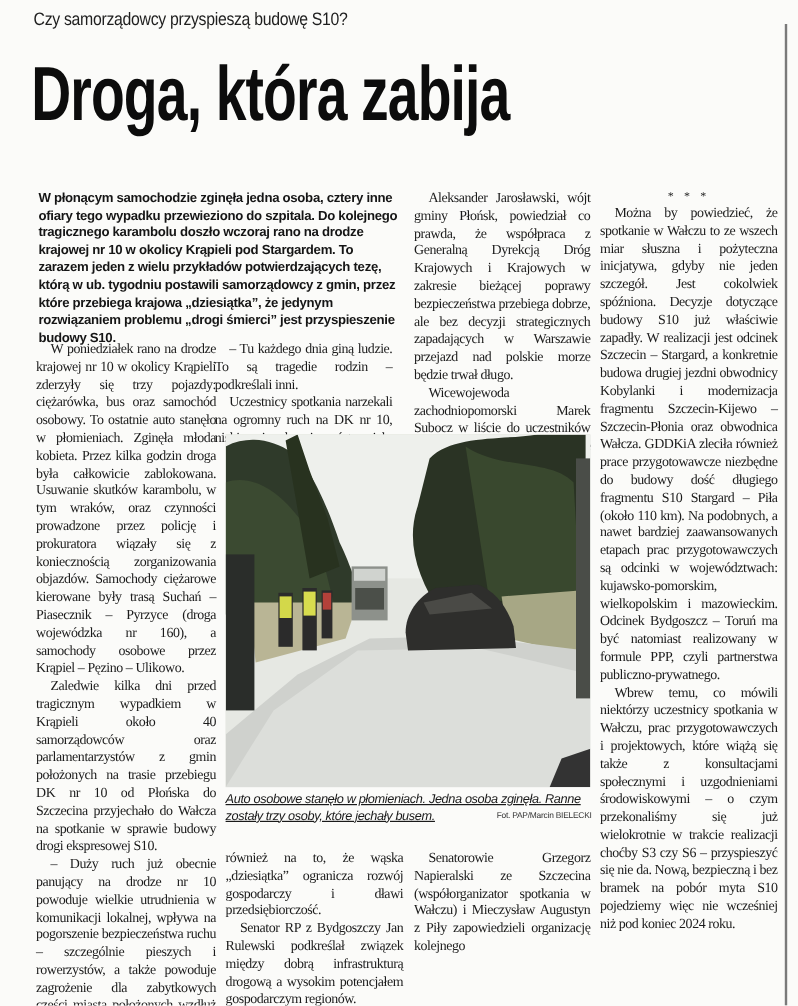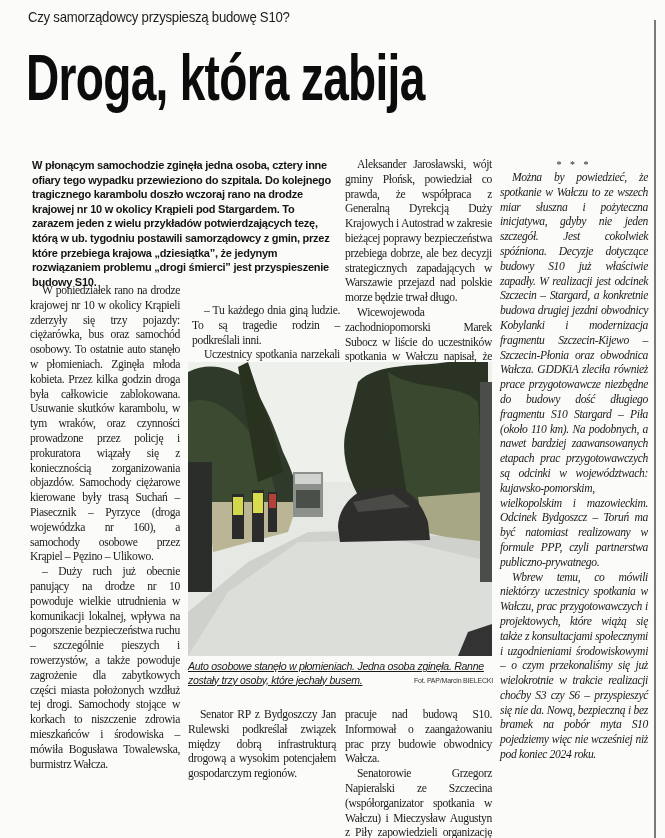--- a/index.html
+++ b/index.html
@@ -36,24 +36,24 @@
   }
   .col {
     position: absolute;
     font-size: 11.6px; line-height: 14.8px;
     text-align: justify; letter-spacing: -0.35px;
     color: #1b1b1b;
   }
   .col p { margin: 0; text-indent: 12px; }
   .col p.noind { text-indent: 0; }
   .col1 { left: 30px; top: 284px; width: 150px; }
-  .col2top { left: 192px; top: 284px; width: 148px; margin-top: 20px; }
+  .col2top { left: 179px; top: 284px; width: 148px; }
   .col3 { left: 345px; top: 158px; width: 147px; }
   .col4 { left: 500px; top: 158px; width: 148px; }
-  .col4 .ital { font-style: italic; }
+  .col4 .ital { }
   .col2bot { left: 188px; top: 708px; width: 148px; }
   .col3bot { left: 345px; top: 708px; width: 147px; }
   .stars { text-align: center; letter-spacing: 3px; font-size: 10px; line-height: 12px; margin: 1px 0 0; }
   .photo {
     position: absolute; left: 188px; top: 362px; width: 304px; height: 294px;
     overflow: hidden; background: #dfe1dc;
   }
   .caption {
     position: absolute; left: 188px; top: 660px; width: 305px;
     font-family: "Liberation Sans", "DejaVu Sans", sans-serif;
@@ -69,30 +69,31 @@
 <body>
 
 <div class="kicker">Czy samorządowcy przyspieszą budowę S10?</div>
 <div class="headline">Droga, która zabija</div>
 <div class="right-rule"></div>
 
 <div class="lead">W płonącym samochodzie zginęła jedna osoba, cztery inne ofiary tego wypadku przewieziono do szpitala. Do kolejnego tragicznego karambolu doszło wczoraj rano na drodze krajowej nr 10 w okolicy Krąpieli pod Stargardem. To zarazem jeden z wielu przykładów potwierdzających tezę, którą w ub. tygodniu postawili samorządowcy z gmin, przez które przebiega krajowa „dziesiątka”, że jedynym rozwiązaniem problemu „drogi śmierci” jest przyspieszenie budowy S10.</div>
 
 <div class="col col1">
   <p>W poniedziałek rano na drodze krajowej nr 10 w okolicy Krąpieli zderzyły się trzy pojazdy: ciężarówka, bus oraz samochód osobowy. To ostatnie auto stanęło w płomieniach. Zginęła młoda kobieta. Przez kilka godzin droga była całkowicie zablokowana. Usuwanie skutków karambolu, w tym wraków, oraz czynności prowadzone przez policję i prokuratora wiązały się z koniecznością zorganizowania objazdów. Samochody ciężarowe kierowane były trasą Suchań – Piasecznik – Pyrzyce (droga wojewódzka nr 160), a samochody osobowe przez Krąpiel – Pęzino – Ulikowo.</p>
+  <p>Zaledwie kilka dni przed tragicznym wypadkiem w Krąpieli około 40 samorządowców oraz parlamentarzystów z gmin położonych na trasie przebiegu DK nr 10 od Płońska do Szczecina przyjechało do Wałcza na spotkanie w sprawie budowy drogi ekspresowej S10.</p>
   <p>– Duży ruch już obecnie panujący na drodze nr 10 powoduje wielkie utrudnienia w komunikacji lokalnej, wpływa na pogorszenie bezpieczeństwa ruchu – szczególnie pieszych i rowerzystów, a także powoduje zagrożenie dla zabytkowych części miasta położonych wzdłuż tej drogi. Samochody stojące w korkach to niszczenie zdrowia mieszkańców i środowiska – mówiła Bogusława Towalewska, burmistrz Wałcza.</p>
 </div>
 
 <div class="col col2top">
   <p>– Tu każdego dnia giną ludzie. To są tragedie rodzin – podkreślali inni.</p>
   <p>Uczestnicy spotkania narzekali na ogromny ruch na DK nr 10, niski poziom bezpieczeństwa, jak</p>
 </div>
 
 <div class="col col3">
-  <p>Aleksander Jarosławski, wójt gminy Płońsk, powiedział co prawda, że współpraca z Generalną Dyrekcją Duży Krajowych i Autostrad w zakresie bieżącej poprawy bezpieczeństwa przebiega dobrze, ale bez decyzji strategicznych zapadających w Warszawie przejazd nad polskie morze będzie trwał długo.</p>
+  <p>Aleksander Jarosławski, wójt gminy Płońsk, powiedział co prawda, że współpraca z Generalną Dyrekcją Dróg Krajowych i Krajowych w zakresie bieżącej poprawy bezpieczeństwa przebiega dobrze, ale bez decyzji strategicznych zapadających w Warszawie przejazd nad polskie morze będzie trwał długo.</p>
   <p>Wicewojewoda zachodniopomorski Marek Subocz w liście do uczestników spotkania w Wałczu napisał, że administracja rządowa</p>
 </div>
 
 <div class="col col4">
   <div class="stars">* * *</div>
   <p class="ital">Można by powiedzieć, że spotkanie w Wałczu to ze wszech miar słuszna i pożyteczna inicjatywa, gdyby nie jeden szczegół. Jest cokolwiek spóźniona. Decyzje dotyczące budowy S10 już właściwie zapadły. W realizacji jest odcinek Szczecin – Stargard, a konkretnie budowa drugiej jezdni obwodnicy Kobylanki i modernizacja fragmentu Szczecin-Kijewo – Szczecin-Płonia oraz obwodnica Wałcza. GDDKiA zleciła również prace przygotowawcze niezbędne do budowy dość długiego fragmentu S10 Stargard – Piła (około 110 km). Na podobnych, a nawet bardziej zaawansowanych etapach prac przygotowawczych są odcinki w województwach: kujawsko-pomorskim, wielkopolskim i mazowieckim. Odcinek Bydgoszcz – Toruń ma być natomiast realizowany w formule PPP, czyli partnerstwa publiczno-prywatnego.</p>
   <p class="ital">Wbrew temu, co mówili niektórzy uczestnicy spotkania w Wałczu, prac przygotowawczych i projektowych, które wiążą się także z konsultacjami społecznymi i uzgodnieniami środowiskowymi – o czym przekonaliśmy się już wielokrotnie w trakcie realizacji choćby S3 czy S6 – przyspieszyć się nie da. Nową, bezpieczną i bez bramek na pobór myta S10 pojedziemy więc nie wcześniej niż pod koniec 2024 roku.</p>
 
 </div>
 
@@ -137,19 +138,19 @@
     <path d="M280 270 L304 262 L304 294 L270 294 Z" fill="#333"></path>
   </svg>
 </div>
 
 <div class="caption">
   <span>Auto osobowe stanęło w płomieniach. Jedna osoba zginęła. Ranne zostały trzy osoby, które jechały busem.</span>
   <span class="credit">Fot. PAP/Marcin BIELECKI</span>
 </div>
 
 <div class="col col2bot">
+  <p class="noind">również na to, że wąska „dziesiątka” ogranicza rozwój gospodarczy i dławi przedsiębiorczość.</p>
   <p>Senator RP z Bydgoszczy Jan Rulewski podkreślał związek między dobrą infrastrukturą drogową a wysokim potencjałem gospodarczym regionów.</p>
 </div>
 
 <div class="col col3bot">
-  <p class="noind">pracuje nad budową S10. Informował o zaangażowaniu prac przy budowie obwodnicy Wałcza.</p>
   <p>Senatorowie Grzegorz Napieralski ze Szczecina (współorganizator spotkania w Wałczu) i Mieczysław Augustyn z Piły zapowiedzieli organizację kolejnego</p>
 </div>
 
 </body></html>

